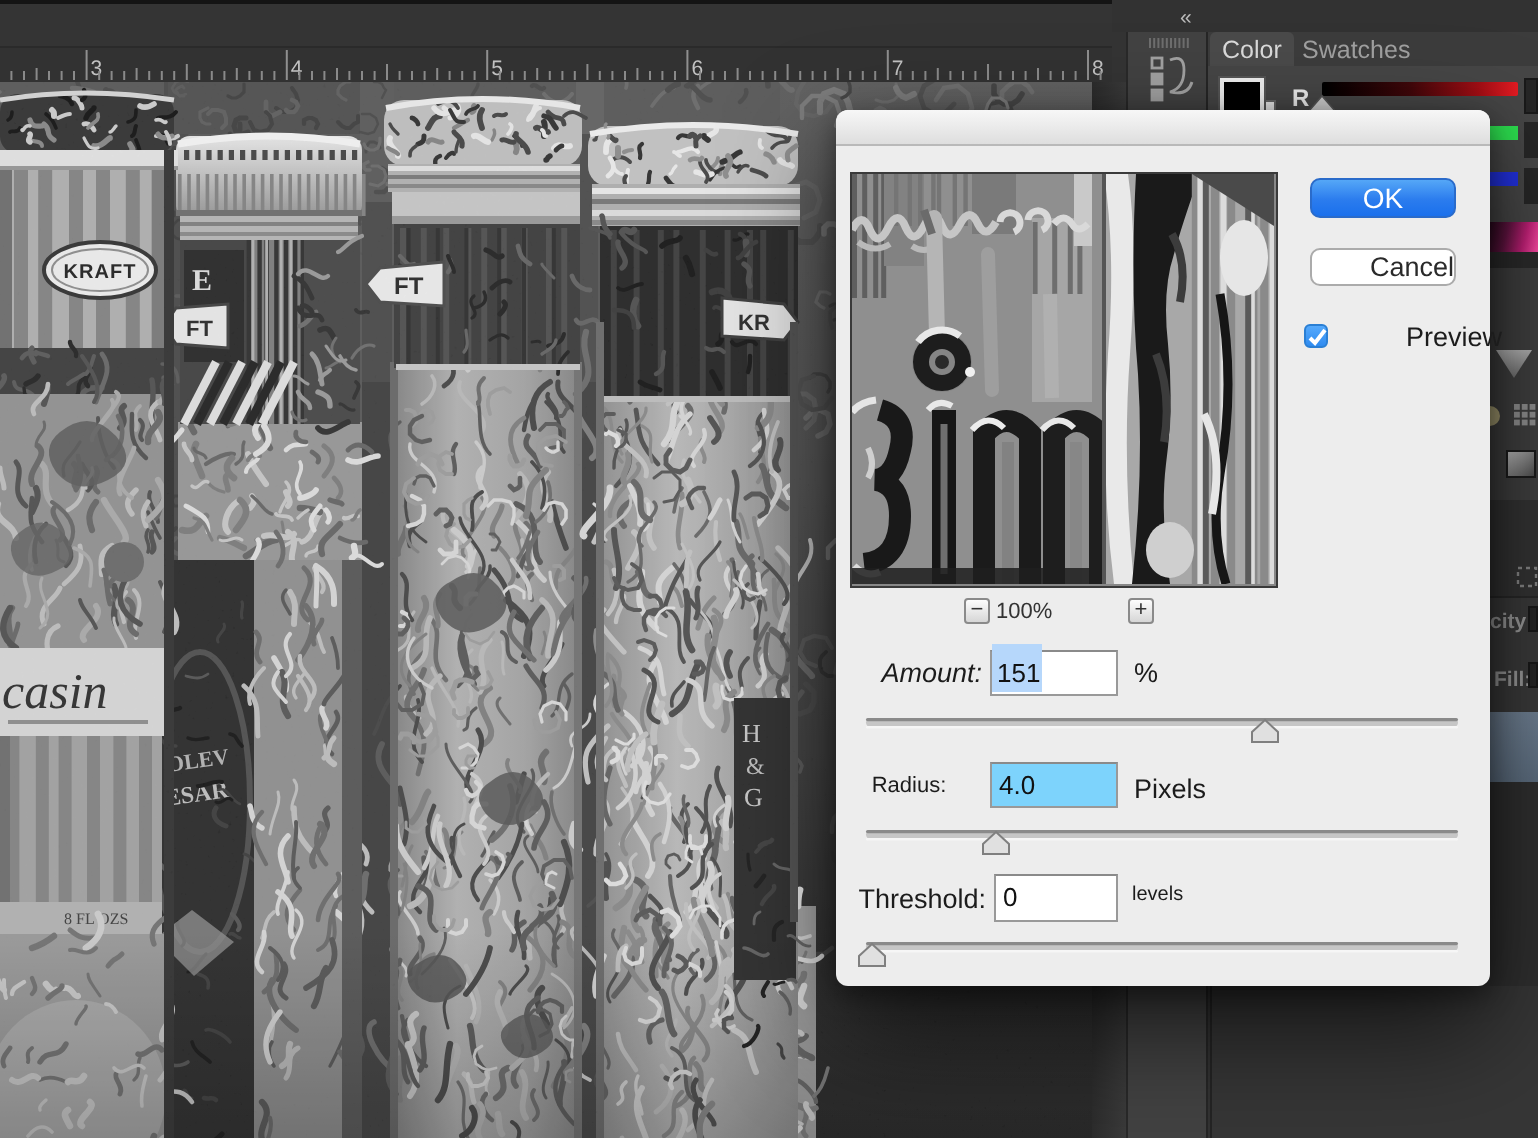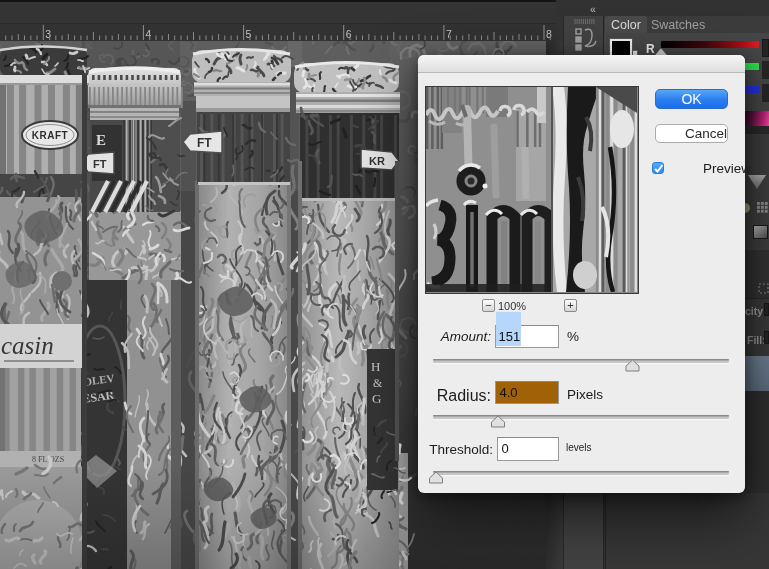--- a/index.html
+++ b/index.html
@@ -1809,25 +1809,25 @@
   <div class="abs" style="left:237px;top:34px;width:73px;height:19.5px;border-radius:5px;background:linear-gradient(#55a7f7,#2b7cee 55%,#1a70ec);border:1px solid #2a6bca;color:#fff;font-size:14px;text-align:center;line-height:18px;">OK</div>
   <div class="abs" style="left:237px;top:69px;width:73px;height:18.5px;border-radius:5px;background:#ffffff;border:1px solid #ababab;color:#2a2a2a;font-size:13.5px;text-align:right;line-height:17px;">Cancel</div>
 
   <div class="abs" style="left:234px;top:107px;width:12px;height:12px;border-radius:3px;background:linear-gradient(#55a9fc,#2f8bf0);border:1px solid #2a7fd4;"></div>
   <svg class="abs" style="left:234px;top:107px" width="14" height="14">
         <path d="M3,7 L5.5,9.5 L10.5,3" stroke="#fff" stroke-width="2" fill="none"></path>
       </svg>
   <div class="abs" style="left:251px;top:106px;font-size:13.5px;color:#1c1c1c;margin-left:34px;">Preview</div>
 
   <div class="abs" style="left:0px;top:274px;width:73px;text-align:right;font-size:13.5px;color:#1c1c1c;font-style:italic;">Amount:</div>
-  <div class="abs" style="left:76.5px;top:270px;width:64px;height:23px;background:#fff;border:1px solid #999;border-top-color:#8a8a8a;font-size:13px;color:#111;line-height:21px;"><span style="background:#b6d7fb;padding:17px 1px 2px 3px;">151</span></div>
+  <div class="abs" style="left:76.5px;top:270px;width:64px;height:23px;background:#fff;border:1px solid #999;border-top-color:#8a8a8a;font-size:13px;color:#111;line-height:21px;"><span style="background:#b6d7fb;padding:7px 1px 2px 3px;">151</span></div>
   <div class="abs" style="left:149px;top:274px;font-size:13.5px;color:#1c1c1c;">%</div>
 
-  <div class="abs" style="left:0px;top:332px;width:73px;text-align:right;font-size:16px;color:#1c1c1c;">Radius:</div>
-  <div class="abs" style="left:76.5px;top:326px;width:64px;height:23px;background:#a16207;border:1px solid #999;border-top-color:#8a8a8a;font-size:13px;color:#111;line-height:21px;padding-left:4px;">4.0</div>
+  <div class="abs" style="left:0px;top:332px;width:73px;text-align:center;font-size:11px;color:#1c1c1c;">Radius:</div>
+  <div class="abs" style="left:76.5px;top:326px;width:64px;height:23px;background:#7dd3fc;border:1px solid #999;border-top-color:#8a8a8a;font-size:13px;color:#111;line-height:21px;padding-left:4px;">4.0</div>
   <div class="abs" style="left:149px;top:332px;font-size:13.5px;color:#1c1c1c;">Pixels</div>
 
   <div class="abs" style="left:0px;top:387px;width:75px;text-align:right;font-size:13.5px;color:#1c1c1c;">Threshold:</div>
   <div class="abs" style="left:78.5px;top:382px;width:62px;height:24px;background:#fff;border:1px solid #999;border-top-color:#8a8a8a;font-size:13px;color:#111;line-height:22px;padding-left:4px;">0</div>
   <div class="abs" style="left:148px;top:387px;font-size:10px;color:#1c1c1c;">levels</div>
 
   <svg class="abs" style="left:8px;top:301px" width="312" height="18">
     <rect x="7" y="3" width="296" height="4.5" rx="2.2" fill="#c6c6c6"></rect>
     <rect x="7" y="3" width="296" height="1.6" rx="0.8" fill="#8a8a8a"></rect>
     <rect x="7" y="7" width="296" height="1.2" rx="0.6" fill="#f6f6f6"></rect>

